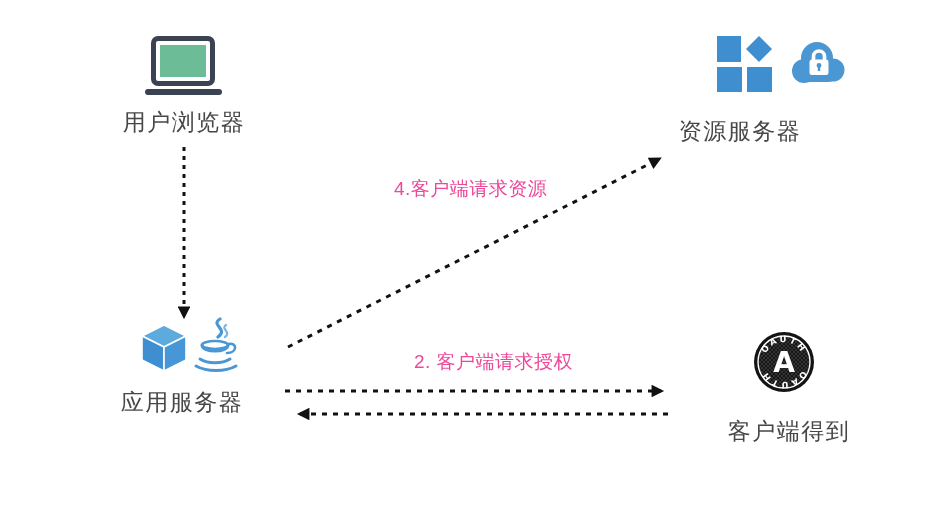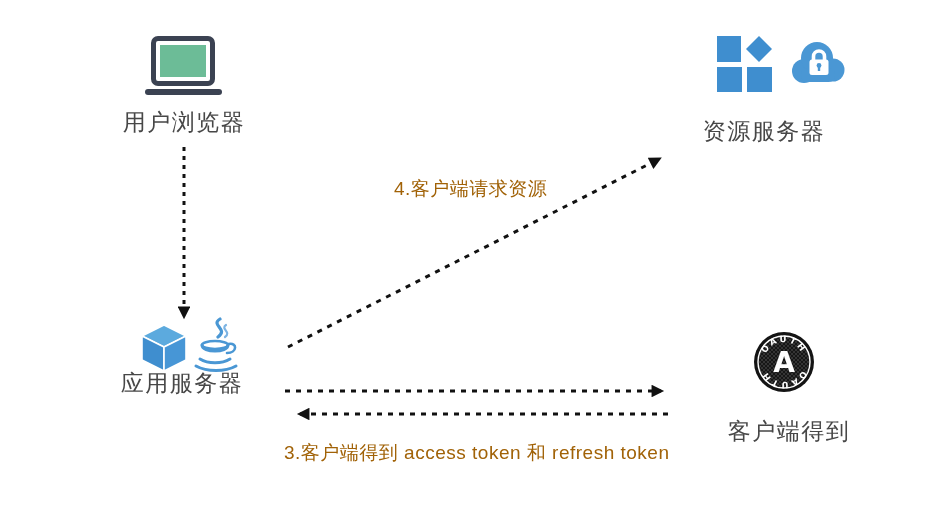--- a/index.html
+++ b/index.html
@@ -16,21 +16,21 @@
     position:absolute;
     transform:translateX(-50%);
     font-size:23px;
     color:#474747;
     letter-spacing:1.5px;
     white-space:nowrap;
   }
   .edge-label{
     position:absolute;
     font-size:19px;
-    color:#a16207;
+    color:#ec4899;
     letter-spacing:0.5px;
     white-space:nowrap;
   }
   
   .laptop-screen{
     position:absolute;left:151px;top:36px;width:64px;height:50px;
     border:5px solid #3b4252;border-radius:7px;background:#fff;
     box-sizing:border-box;padding:4px;
   }
   .laptop-display{width:100%;height:100%;background:#6cbc97;}
@@ -82,21 +82,21 @@
         <circle cx="15" cy="33" r="12"></circle>
         <circle cx="28" cy="20" r="16"></circle>
         <circle cx="44" cy="32" r="11.5"></circle>
         <rect x="12" y="30" width="34" height="14" rx="6"></rect>
       </g>
       <path d="M24.5,23 v-4.5 a5.5,5.5 0 0 1 11,0 V23" stroke="#fff" stroke-width="3.6" fill="none"></path>
       <rect x="20.5" y="21.5" width="19" height="15.5" rx="2.5" fill="#fff"></rect>
       <circle cx="30" cy="27.5" r="2.4" fill="#4a97d4"></circle>
       <rect x="28.8" y="28" width="2.4" height="5" fill="#4a97d4"></rect>
     </svg>
-    <div class="node-label" style="left:764px;top:116px">资源服务器</div>
+    <div class="node-label" style="left:740px;top:116px">资源服务器</div>
   </div>
 
   <div class="abs">
     <svg class="abs" style="left:139px;top:323px" width="50" height="50" viewBox="0 0 50 50">
       <g stroke="#fff" stroke-width="1.6" stroke-linejoin="round">
         <polygon points="25,2 47,13 25,24 3,13" fill="#5caade"></polygon>
         <polygon points="3,13 25,24 25,48 3,37" fill="#3f8ecf"></polygon>
         <polygon points="47,13 25,24 25,48 47,37" fill="#4796d6"></polygon>
       </g>
     </svg>
@@ -104,21 +104,21 @@
       <g stroke="#4a97d4" fill="none" stroke-linecap="round">
         <path d="M27,2 c-10,6 9,10 -2,18" stroke-width="3.2"></path>
         <path d="M33,8 c-6,4 6,7 -1,12" stroke-width="2.2" stroke="#7db4e3"></path>
         <ellipse cx="22" cy="28" rx="13" ry="4" stroke-width="2.6"></ellipse>
         <path d="M9,28 c0,8 26,8 26,0" stroke-width="3"></path>
         <path d="M35.5,27 c9,-2 9,9 -1.5,9" stroke-width="2.6"></path>
         <path d="M7,42 c8,5 22,5 30,0" stroke-width="3"></path>
         <path d="M3,49 c11,6 29,6 40,0" stroke-width="3"></path>
       </g>
     </svg>
-    <div class="node-label" style="left:182px;top:368px">应用服务器</div>
+    <div class="node-label" style="left:182px;top:387px">应用服务器</div>
   </div>
 
   <div class="abs">
     <svg class="abs" style="left:753px;top:331px" width="62" height="62" viewBox="0 0 62 62">
       <defs>
         <pattern id="chk" width="4" height="4" patternUnits="userSpaceOnUse">
           <rect width="4" height="4" fill="#161616"></rect>
           <rect width="2" height="2" fill="#343434"></rect>
           <rect x="2" y="2" width="2" height="2" fill="#343434"></rect>
         </pattern>
@@ -132,15 +132,15 @@
       </text>
       <text font-size="8.5" font-weight="bold" fill="#fff" letter-spacing="2.5" font-family="DejaVu Sans, sans-serif">
         <textPath href="#arcBot" startOffset="50%" text-anchor="middle">OAUTH</textPath>
       </text>
       <text x="31" y="41" font-size="28" font-weight="bold" fill="#fff" text-anchor="middle" font-family="DejaVu Sans, sans-serif">A</text>
     </svg>
     <div class="node-label" style="left:789px;top:416px">客户端得到</div>
   </div>
 
   <div class="edge-label" style="left:394px;top:176px">4.客户端请求资源</div>
-  <div class="edge-label" style="left:284px;top:440px">3.客户端得到 access token 和 refresh token</div>
+  <div class="edge-label" style="left:414px;top:349px">2. 客户端请求授权</div>
 
 </div>
 
 </body></html>

